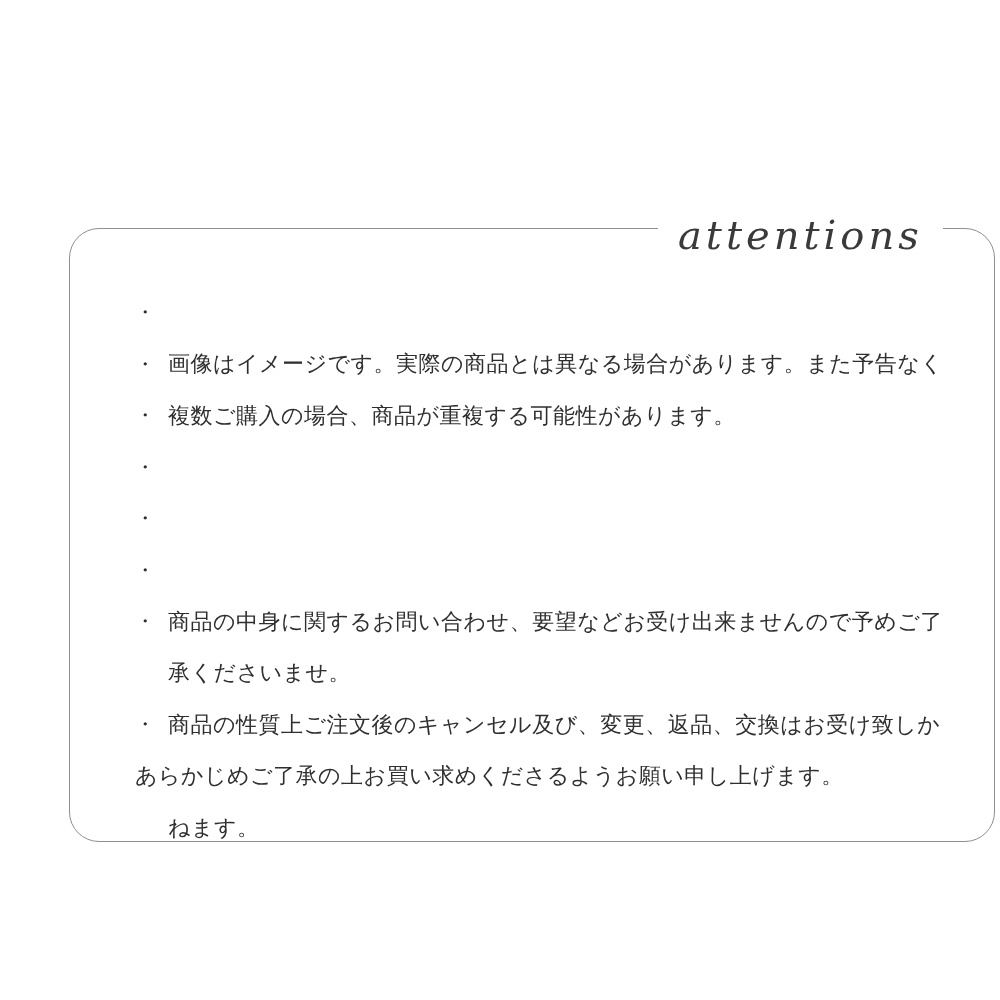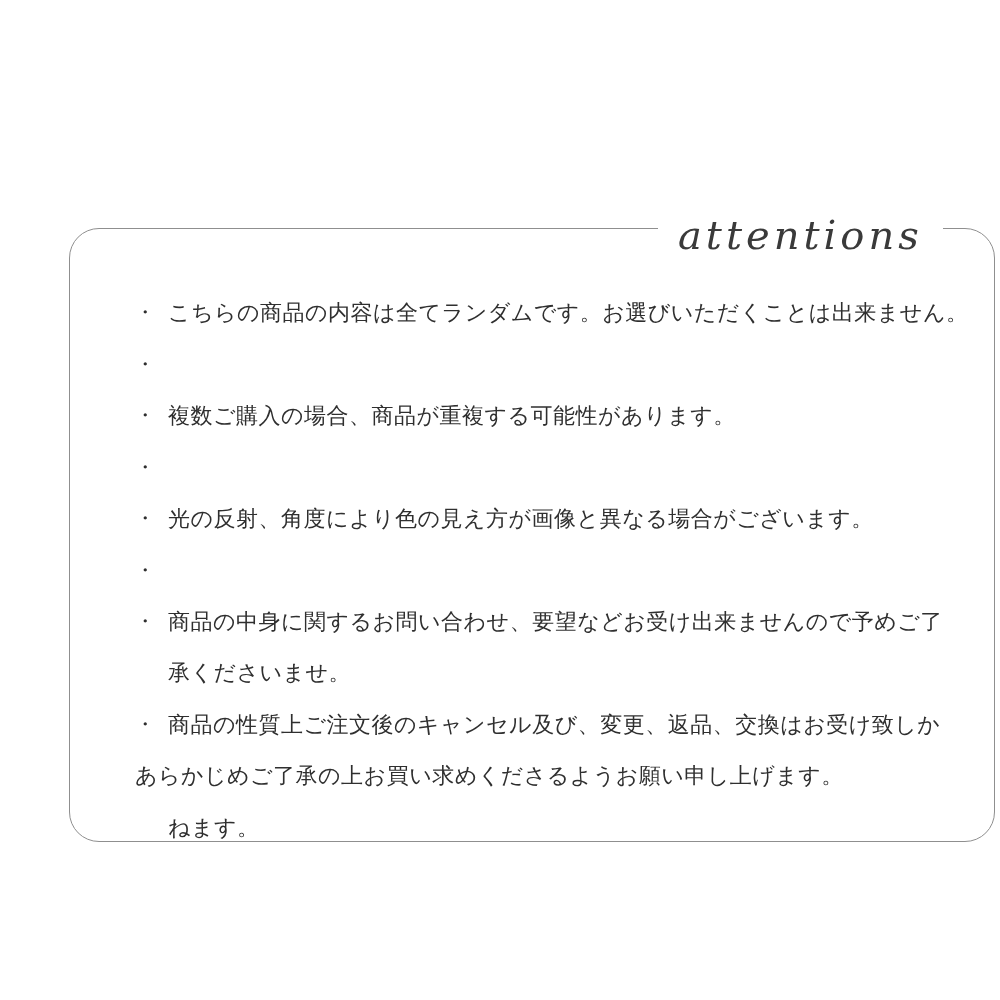--- a/index.html
+++ b/index.html
@@ -60,40 +60,39 @@
 </head>
 <body>
 
 <div class="page">
   <div class="card">
     <div class="card-title">attentions</div>
     <div class="lines">
 
       <div class="line bullet">
         <span class="marker">・</span>
-        <span class="text">こちらの商品の内容は全てランダムです。お選びいただくことは出来ません。</span>
       </div>
 
       <div class="line bullet">
         <span class="marker">・</span>
+        <span class="text">画像はイメージです。実際の商品とは異なる場合があります。また予告なく</span>
       </div>
 
 
       <div class="line bullet">
         <span class="marker">・</span>
         <span class="text">複数ご購入の場合、商品が重複する可能性があります。</span>
       </div>
 
       <div class="line bullet">
         <span class="marker">・</span>
       </div>
 
       <div class="line bullet">
         <span class="marker">・</span>
-        <span class="text">光の反射、角度により色の見え方が画像と異なる場合がございます。</span>
       </div>
 
       <div class="line bullet">
         <span class="marker">・</span>
       </div>
 
       <div class="line bullet">
         <span class="marker">・</span>
         <span class="text">商品の中身に関するお問い合わせ、要望などお受け出来ませんので予めご了</span>
       </div>

